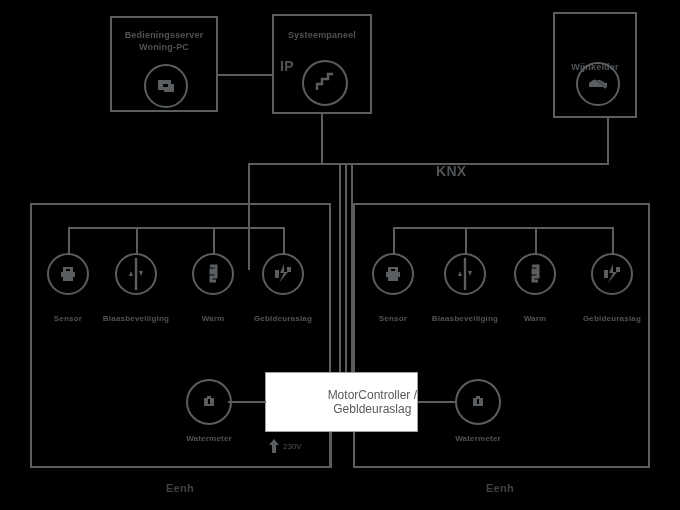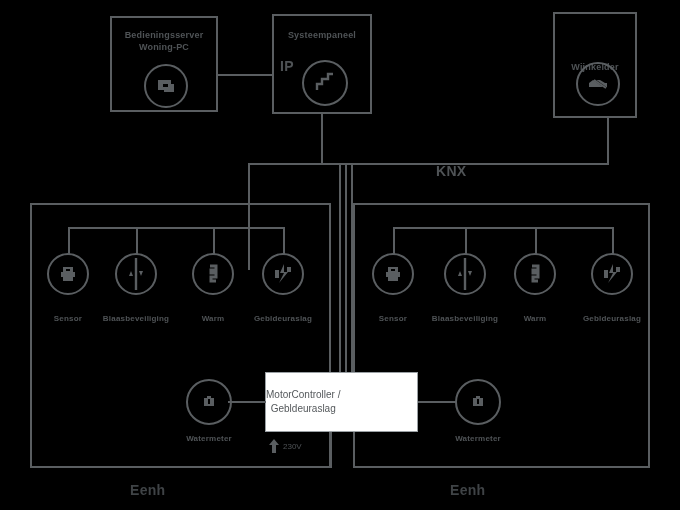--- a/index.html
+++ b/index.html
@@ -55,38 +55,39 @@
   .bus-label{
     position:absolute;
     color:#4f5356;
     font-size:14px;
     font-weight:bold;
     letter-spacing:.3px;
     padding-left:44px;
   }
   .zone-label{
     position:absolute;
+    text-align:center;
     color:#3f4346;
-    font-size:14px;
+    font-size:11px;
     font-weight:bold;
     letter-spacing:.3px;
     white-space:nowrap;
   }
   
   #controller{
     position:absolute;
     background:#ffffff;
     border:1px solid #9aa0a4;
     box-sizing:border-box;
     display:flex;
     align-items:center;
-    justify-content:flex-start;
+    justify-content:flex-end;
     text-align:center;
     color:#55595c;
-    font-size:10px;
+    font-size:12px;
     line-height:14px;
   }
   
   #power-group{
     position:absolute;
     display:flex;
     align-items:center;
     gap:3px;
   }
   #power-label{

